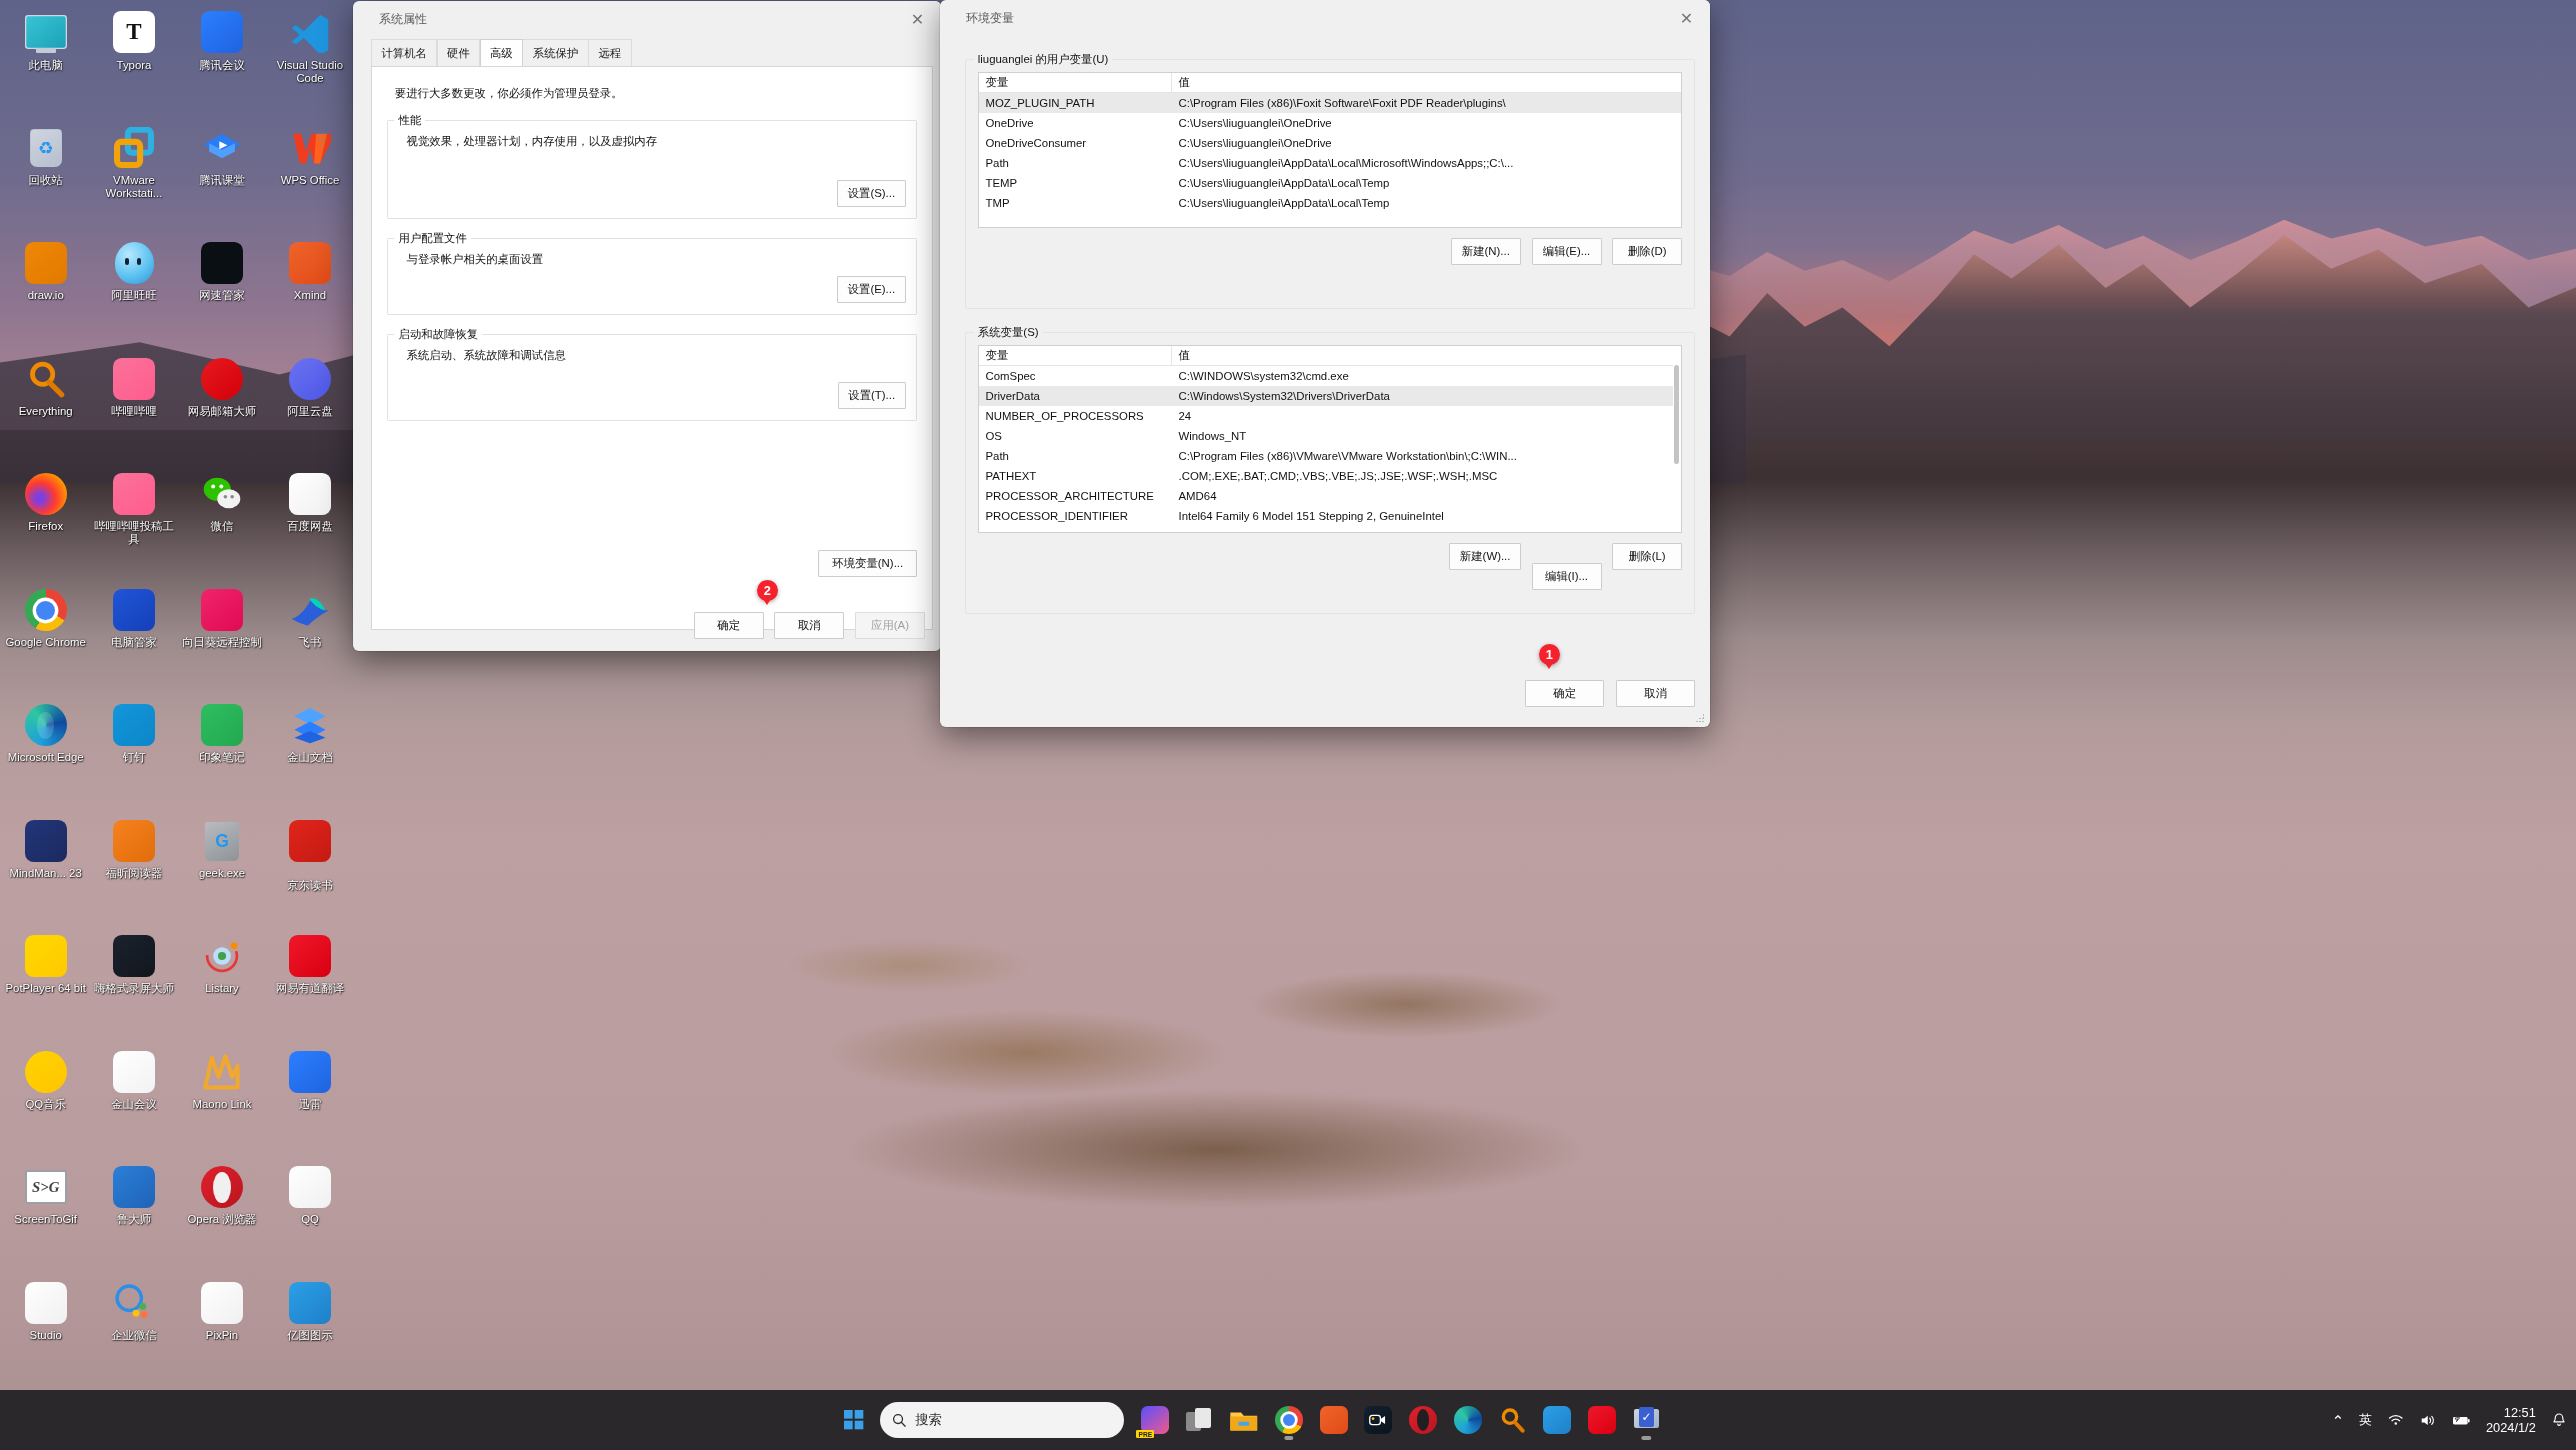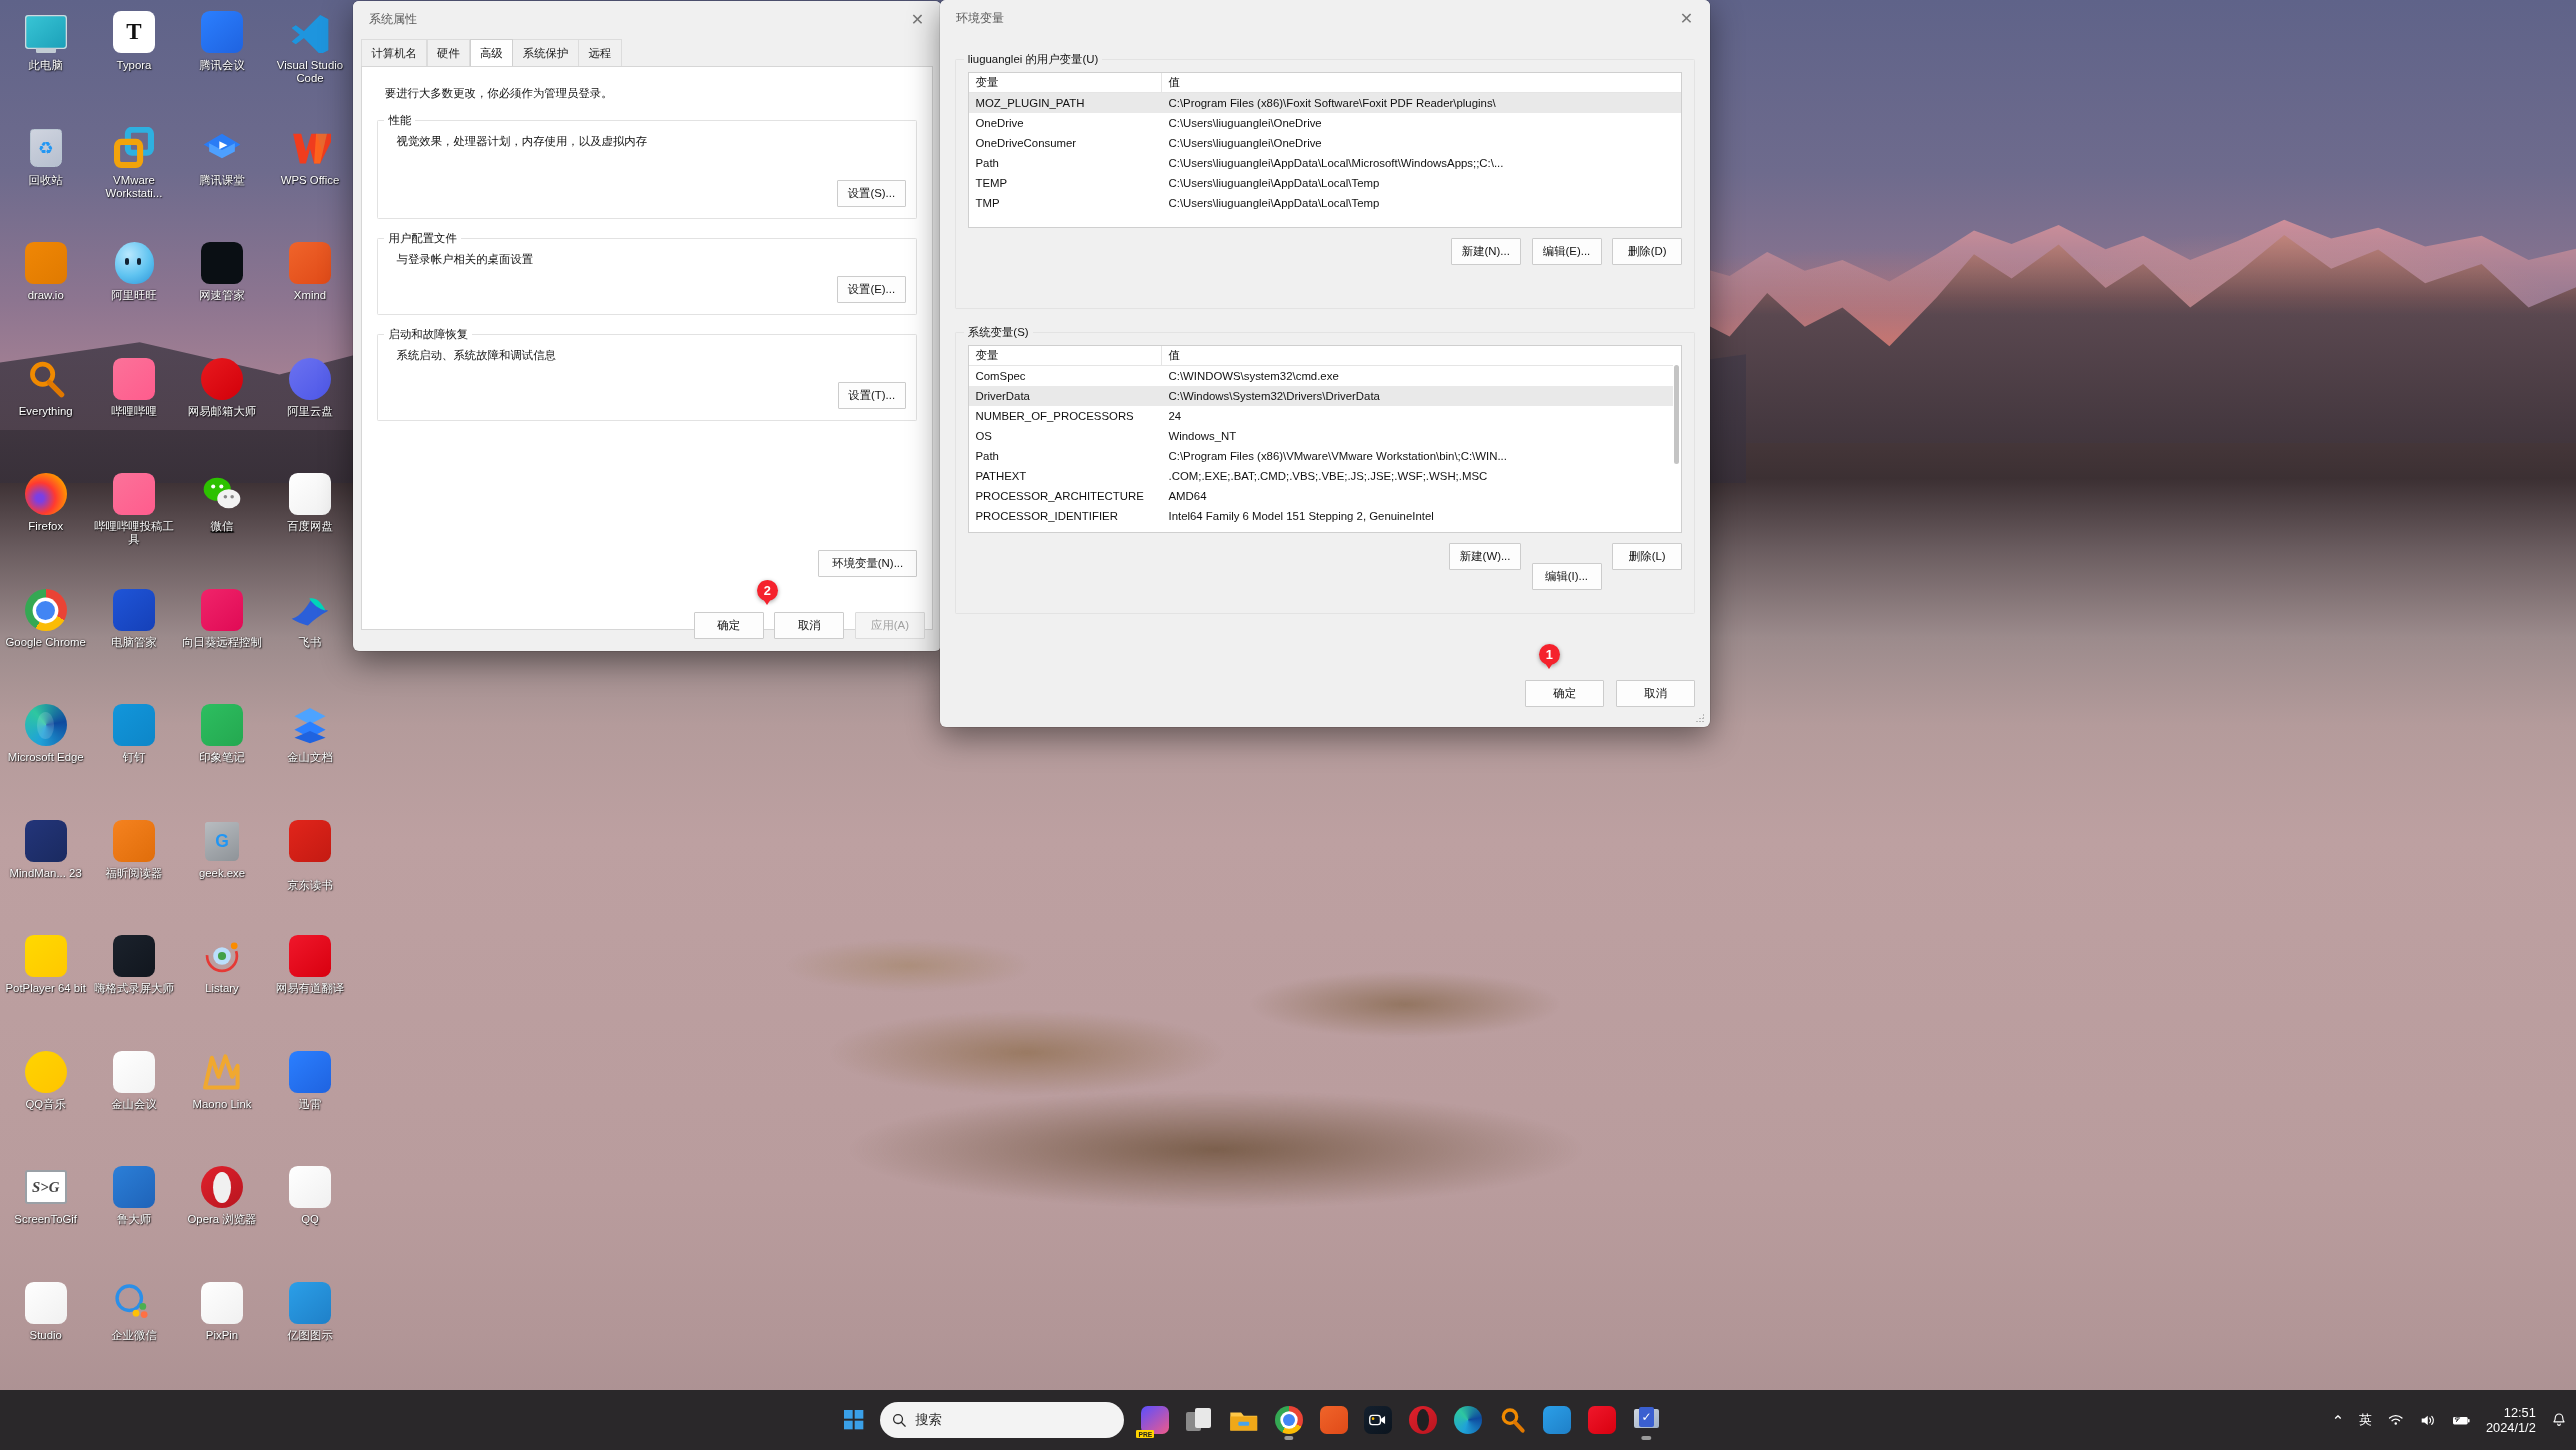--- a/index.html
+++ b/index.html
@@ -95,21 +95,21 @@
     max-width:85px; word-break:break-word;
   }
 
   
   .win-dialog {
     position:absolute;
     background:#f0f0f0;
     border-radius:6px;
     box-shadow: 0 9.4px 32px rgba(0,0,0,.45), 0 0 0 0.7px rgba(0,0,0,.13);
     overflow:hidden;
-    font-size:11.4px; color:#1a1a1a;
+    font-size:11.4px; color:#1a1a1a;padding-left:10px;
   }
   .titlebar {
     height:36px; background:#f0f0f0;
     display:flex; align-items:center; padding-left:16px;
     font-size:12px; color:#5a5a5a;
   }
   .title-close {
     margin-left:auto; width:47px; height:36px;
     display:flex; align-items:center; justify-content:center;
     color:#777; font-size:16px; cursor:pointer;
@@ -358,21 +358,21 @@
           <div style="width:42px;height:42px;border-radius:50%;background:radial-gradient(circle at 35% 60%,#7b3fe4 10%,#ff3a30 42%,#ff9500 75%,#ffd400);"></div>
         </div>
      <div class="icon-label">Firefox</div>
       </div>
       <div class="icon-cell" style="left: 91px; top: 467px;">
         <div class="icon-art">
           <div style="width:42px;height:42px;border-radius:8.7px;background:linear-gradient(140deg,#fb7299,#ff5c8d)"></div>
         </div>
      <div class="icon-label">哔哩哔哩投稿工具</div>
       </div>
-      <div class="icon-cell" style="left: 179px; top: 467px; text-decoration: underline;">
+      <div class="icon-cell" style="left: 179px; top: 467px;">
         <div class="icon-art">
           <svg width="42" height="42" viewBox="0 0 62 62">
             <ellipse cx="24" cy="24" rx="20" ry="17" fill="#2dc100"></ellipse>
             <ellipse cx="41" cy="38" rx="17" ry="14" fill="#f2f2f2"></ellipse>
             <circle cx="18" cy="20" r="3" fill="#fff"></circle>
             <circle cx="30" cy="20" r="3" fill="#fff"></circle>
             <circle cx="36" cy="35" r="2.6" fill="#888"></circle>
             <circle cx="46" cy="35" r="2.6" fill="#888"></circle>
           </svg>
         </div>

